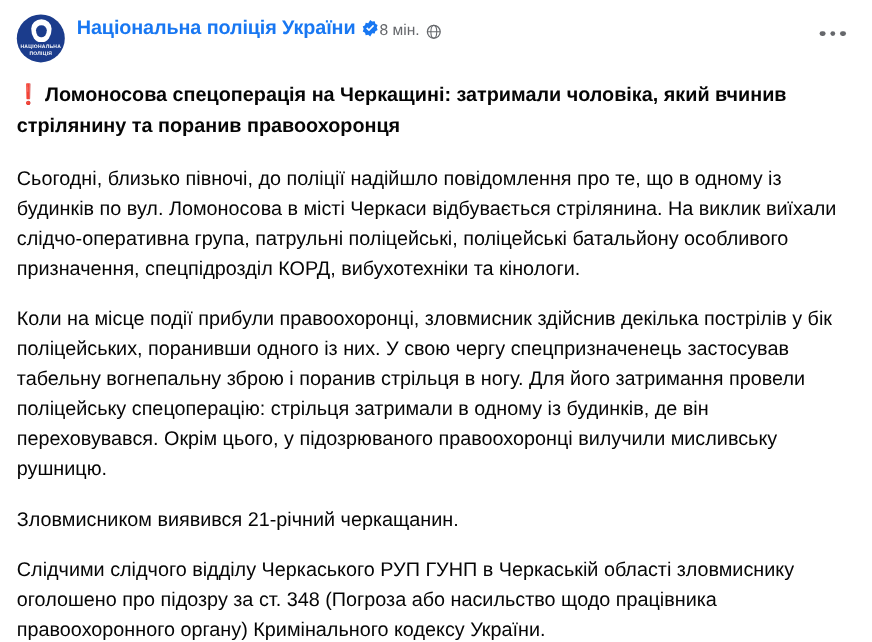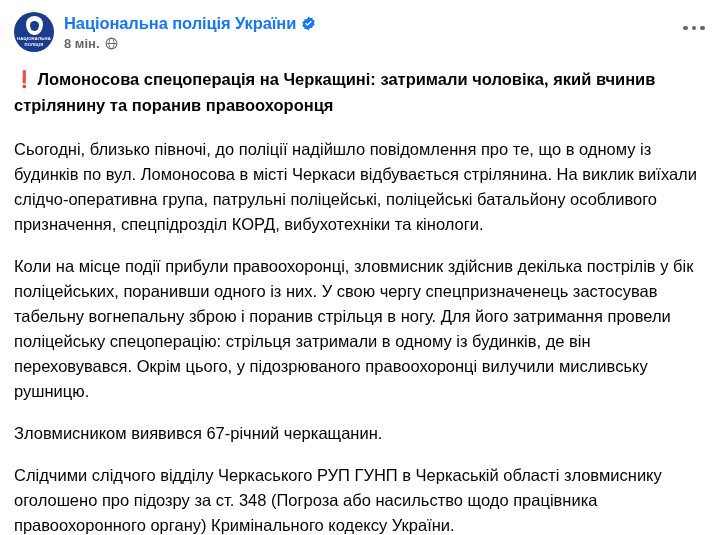--- a/index.html
+++ b/index.html
@@ -68,21 +68,21 @@
     color: #ffffff;
     text-align: center;
     letter-spacing: 0.2px;
     margin-top: 1px;
     font-weight: bold;
     white-space: nowrap;
   }
 
   .header-text {
     display: flex;
-    flex-direction: column;
+    flex-direction: row;
     justify-content: center;
     padding-top: 1px;
   }
 
   .name-row {
     display: flex;
     align-items: center;
     gap: 5px;
   }
   .page-name {
@@ -94,24 +94,23 @@
   }
   .verified {
     width: 15px;
     height: 15px;
     flex: 0 0 15px;
     display: inline-block;
   }
 
   .meta-row {
     display: flex;
-    align-items: flex-start;
+    align-items: flex-end;
     gap: 5px;
     margin-top: 3px;
-    font-weight: bold;
   }
   .meta-time {
     font-size: 13px;
     color: #65676b;
     line-height: 16px;
   }
   .globe-icon {
     width: 13px;
     height: 13px;
     display: inline-block;
@@ -199,17 +198,17 @@
       <span></span>
       <span></span>
       <span></span>
     </div>
   </div>
 
   <div class="post-body">
     <p class="lead"><span class="warn-emoji">❗</span><span>Ломоносова спецоперація на Черкащині: затримали чоловіка, який вчинив стрілянину та поранив правоохоронця</span></p>
     <p>Сьогодні, близько півночі, до поліції надійшло повідомлення про те, що в одному із будинків по вул. Ломоносова в місті Черкаси відбувається стрілянина. На виклик виїхали слідчо-оперативна група, патрульні поліцейські, поліцейські батальйону особливого призначення, спецпідрозділ КОРД, вибухотехніки та кінологи.</p>
     <p>Коли на місце події прибули правоохоронці, зловмисник здійснив декілька пострілів у бік поліцейських, поранивши одного із них. У свою чергу спецпризначенець застосував табельну вогнепальну зброю і поранив стрільця в ногу. Для його затримання провели поліцейську спецоперацію: стрільця затримали в одному із будинків, де він переховувався.  Окрім цього, у підозрюваного правоохоронці вилучили мисливську рушницю.</p>
-    <p>Зловмисником виявився 67-річний черкащанин.</p>
+    <p>Зловмисником виявився 21-річний черкащанин.</p>
     <p>Слідчими слідчого відділу Черкаського РУП ГУНП в Черкаській області зловмиснику оголошено про підозру за ст. 348 (Погроза або насильство щодо працівника правоохоронного органу) Кримінального кодексу України.</p>
   </div>
 
 </div>
 
 </body></html>

